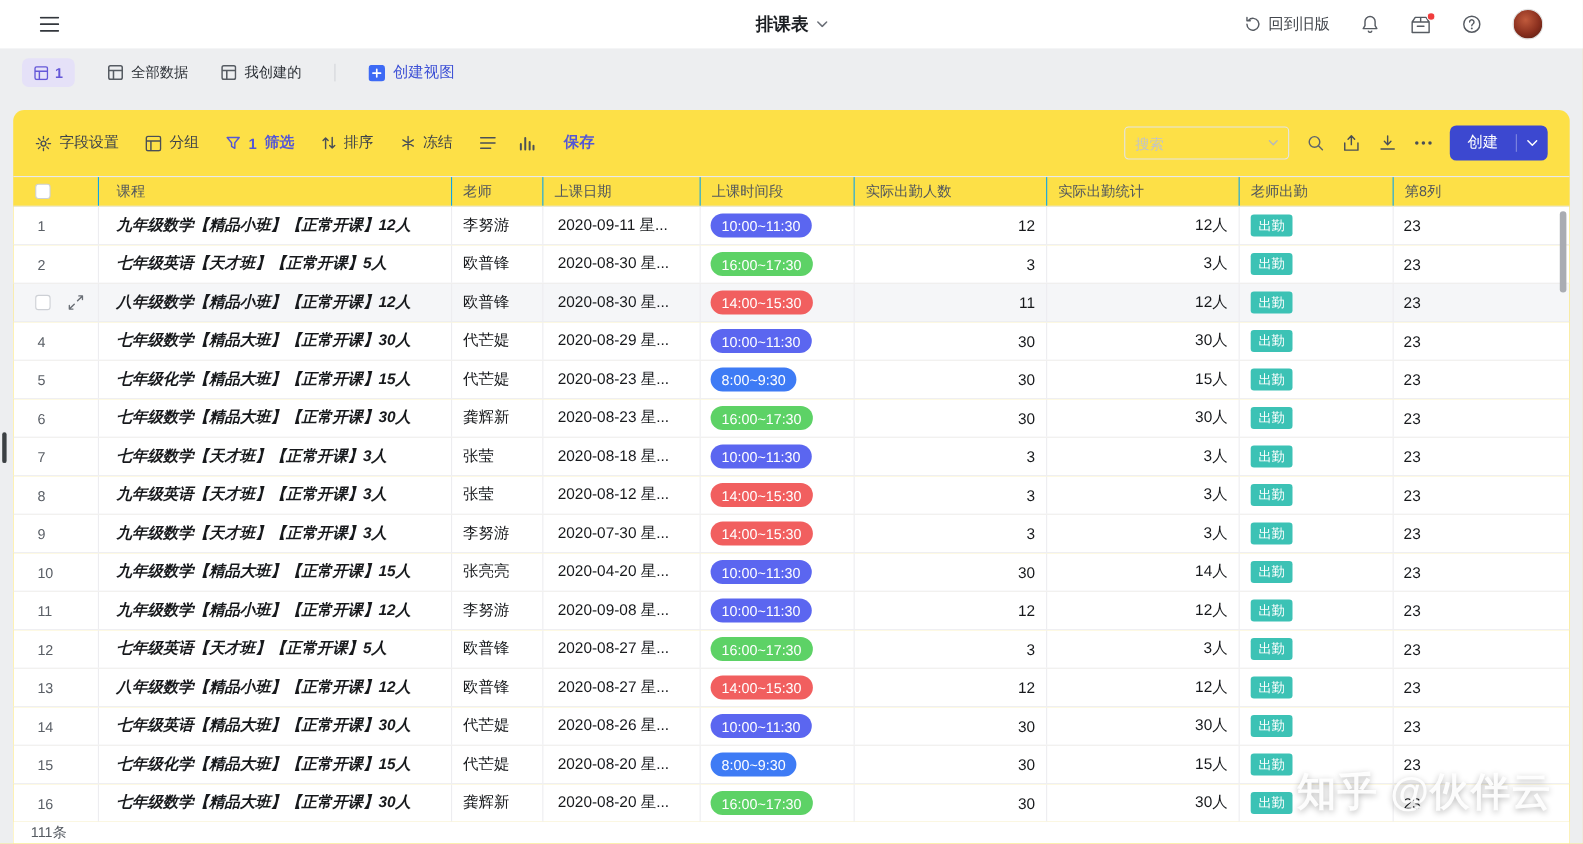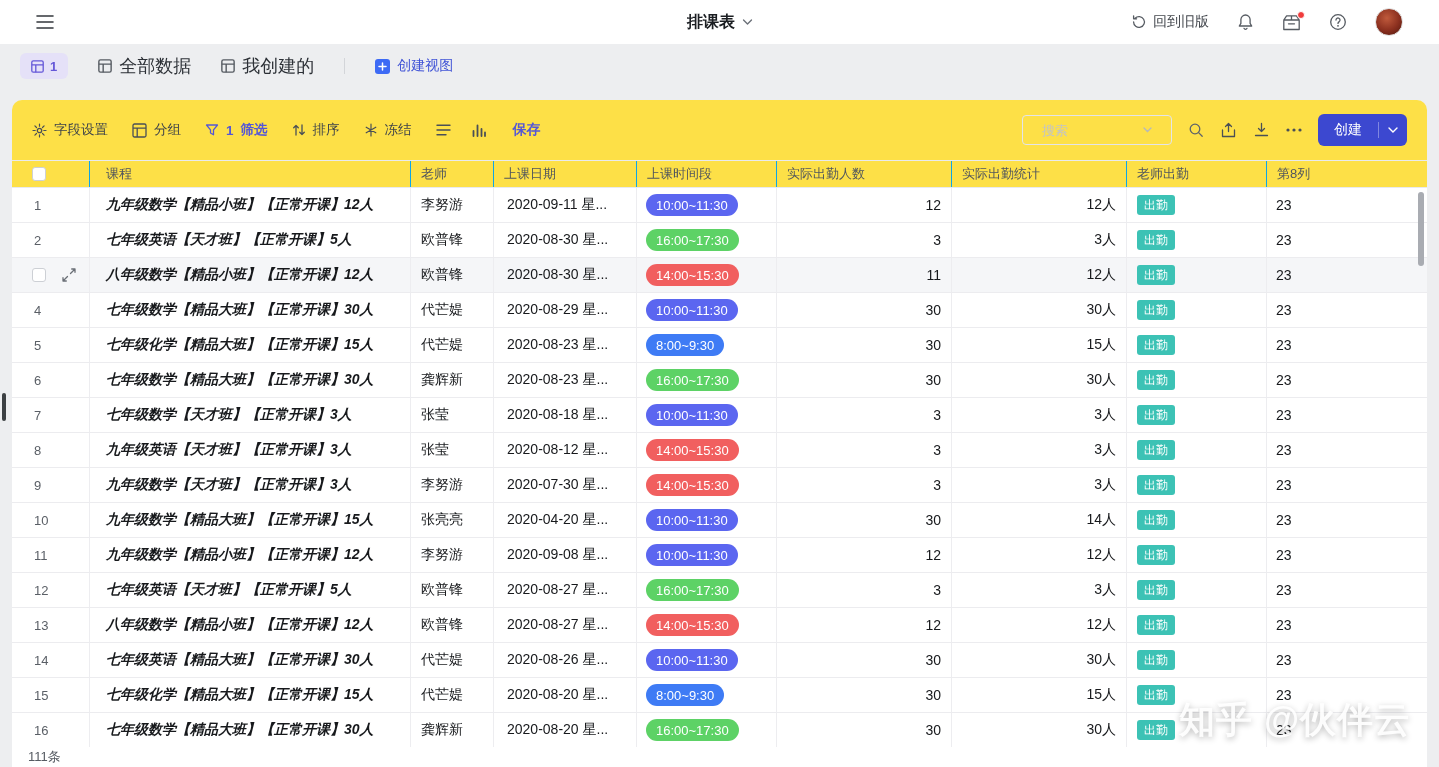--- a/index.html
+++ b/index.html
@@ -25,42 +25,42 @@
     border-radius:50%; background:#f03c3c; border:1.5px solid #fff; }
   .avatar { width:28px; height:28px; border-radius:50%;
     background:radial-gradient(circle at 42% 35%, #c05a3c 0%, #8a2f1e 55%, #4d180f 100%);
     border:1px solid #e0e0e0; cursor:pointer; }
 
   
   .tabbar { height:44px; display:flex; align-items:center; padding:0 20px; gap:30px; }
   .active-view { background:#e5e1f8; border-radius:6px; height:26px; padding:0 11px;
     display:flex; align-items:center; gap:6px; color:#6457d8; font-size:13px;
     font-weight:700; cursor:pointer; }
-  .tab-item { display:flex; align-items:center; gap:7px; font-size:18px;
+  .tab-item { display:flex; align-items:center; gap:7px; font-size:13px;
     color:#2c3036; cursor:pointer; }
   .tab-divider { width:1px; height:16px; background:#d3d5d9; }
   .create-view { display:flex; align-items:center; gap:7px; font-size:14px;
     color:#4053d6; cursor:pointer; }
 
   
   .card { position:absolute; top:100px; left:12px; right:12px; bottom:0;
     background:#fde047; border-radius:10px 10px 0 0; display:flex;
     flex-direction:column; overflow:hidden; }
 
   
   .toolbar { height:60px; display:flex; align-items:center; padding:0 20px; flex-shrink:0; }
   .tool-item { display:flex; align-items:center; gap:7px; font-size:13.5px;
     color:#3e434a; margin-right:24px; cursor:pointer; white-space:nowrap; }
   .tool-item.icon-only { margin-right:20px; }
   .tool-filter { color:var(--filter-active,#5457d6); font-weight:600; }
   .save-label { color:var(--filter-active,#5457d6); font-size:14px; font-weight:600;
     margin-left:6px; cursor:pointer; }
   .toolbar-right { margin-left:auto; display:flex; align-items:center; gap:16px; }
   .search-box { width:150px; height:30px; border:1px solid #e3e4e8; border-radius:4px;
-    display:flex; align-items:center; padding:0 19px; gap:6px; }
+    display:flex; align-items:center; padding:0 9px; gap:6px; }
   .search-box input { border:none; outline:none; flex:1; min-width:0; font-size:13px;
     color:#333; background:transparent; font-family:inherit; }
   .search-box input::placeholder { color:#c0c3c9; }
   .create-btn { height:32px; background:var(--accent,#3c48d0); border-radius:6px;
     display:flex; align-items:center; color:#fff; font-size:14px; cursor:pointer; }
   .create-main { padding:0 16px; font-weight:500; }
   .create-split { width:1px; height:16px; background:rgba(255,255,255,.35); }
   .create-caret { padding:0 9px; display:flex; }
 
   

